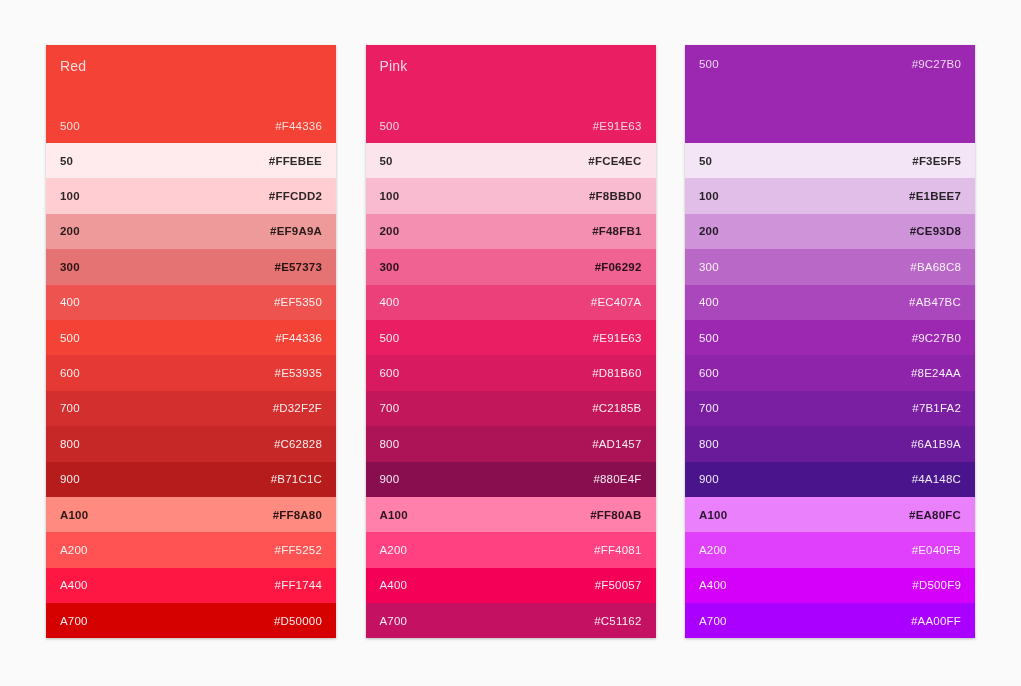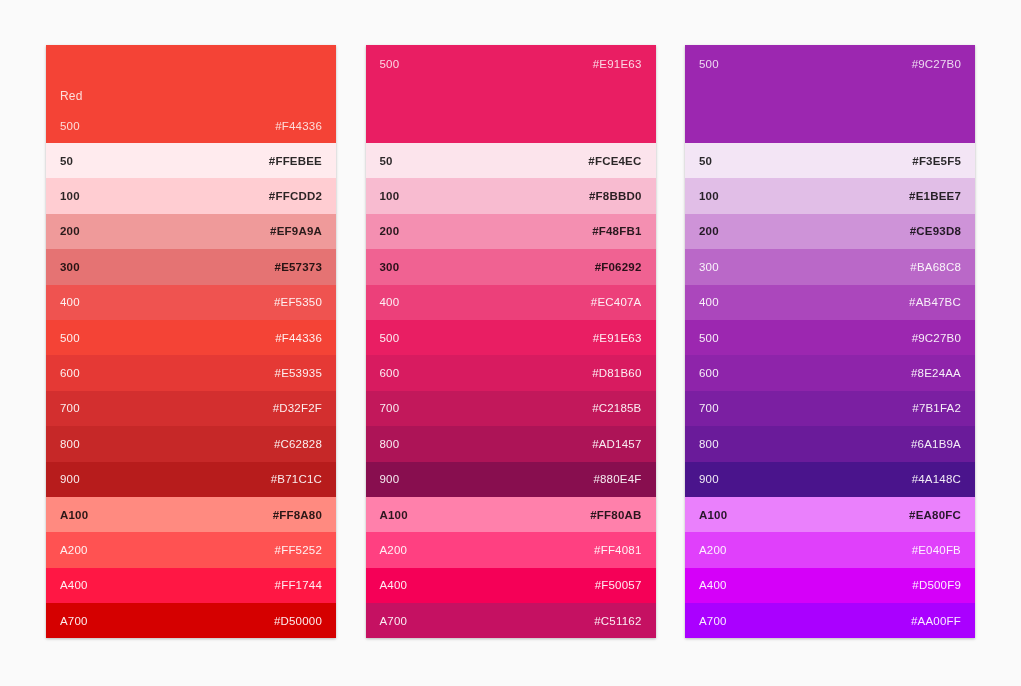--- a/index.html
+++ b/index.html
@@ -38,25 +38,24 @@
   
   .hero {
     height: 98px;
     position: relative;
     display: flex;
     flex-direction: column;
     justify-content: space-between;
     padding: 14px 14px 11px 14px;
   }
   .hero-name {
-    font-size: 12px;
+    font-size: 14px;
     font-weight: 400;
     letter-spacing: 0.2px;
     line-height: 1;
-    margin-top: 31px;
   }
   .hero-row {
     display: flex;
     justify-content: space-between;
     align-items: baseline;
     font-size: 11.5px;
     letter-spacing: 0.2px;
     line-height: 1;
   }
   .hero.on-dark .hero-name,
@@ -147,20 +146,21 @@
           <span class="shade-hex">#FF1744</span>
         </div>
         <div class="shade-row on-dark" style="background: rgb(213, 0, 0);">
           <span class="shade-name">A700</span>
           <span class="shade-hex">#D50000</span>
         </div>
       </div>
     </div>
     <div class="palette-card" style="background: rgb(255, 255, 255);">
       <div class="hero on-dark" style="background: rgb(233, 30, 99);">
+        <div class="hero-name">Pink</div>
         <div class="hero-row">
           <span class="hero-shade">500</span>
           <span class="hero-hex">#E91E63</span>
         </div>
       </div>
       <div class="rows">
         <div class="shade-row on-light" style="background: rgb(252, 228, 236);">
           <span class="shade-name">50</span>
           <span class="shade-hex">#FCE4EC</span>
         </div>

